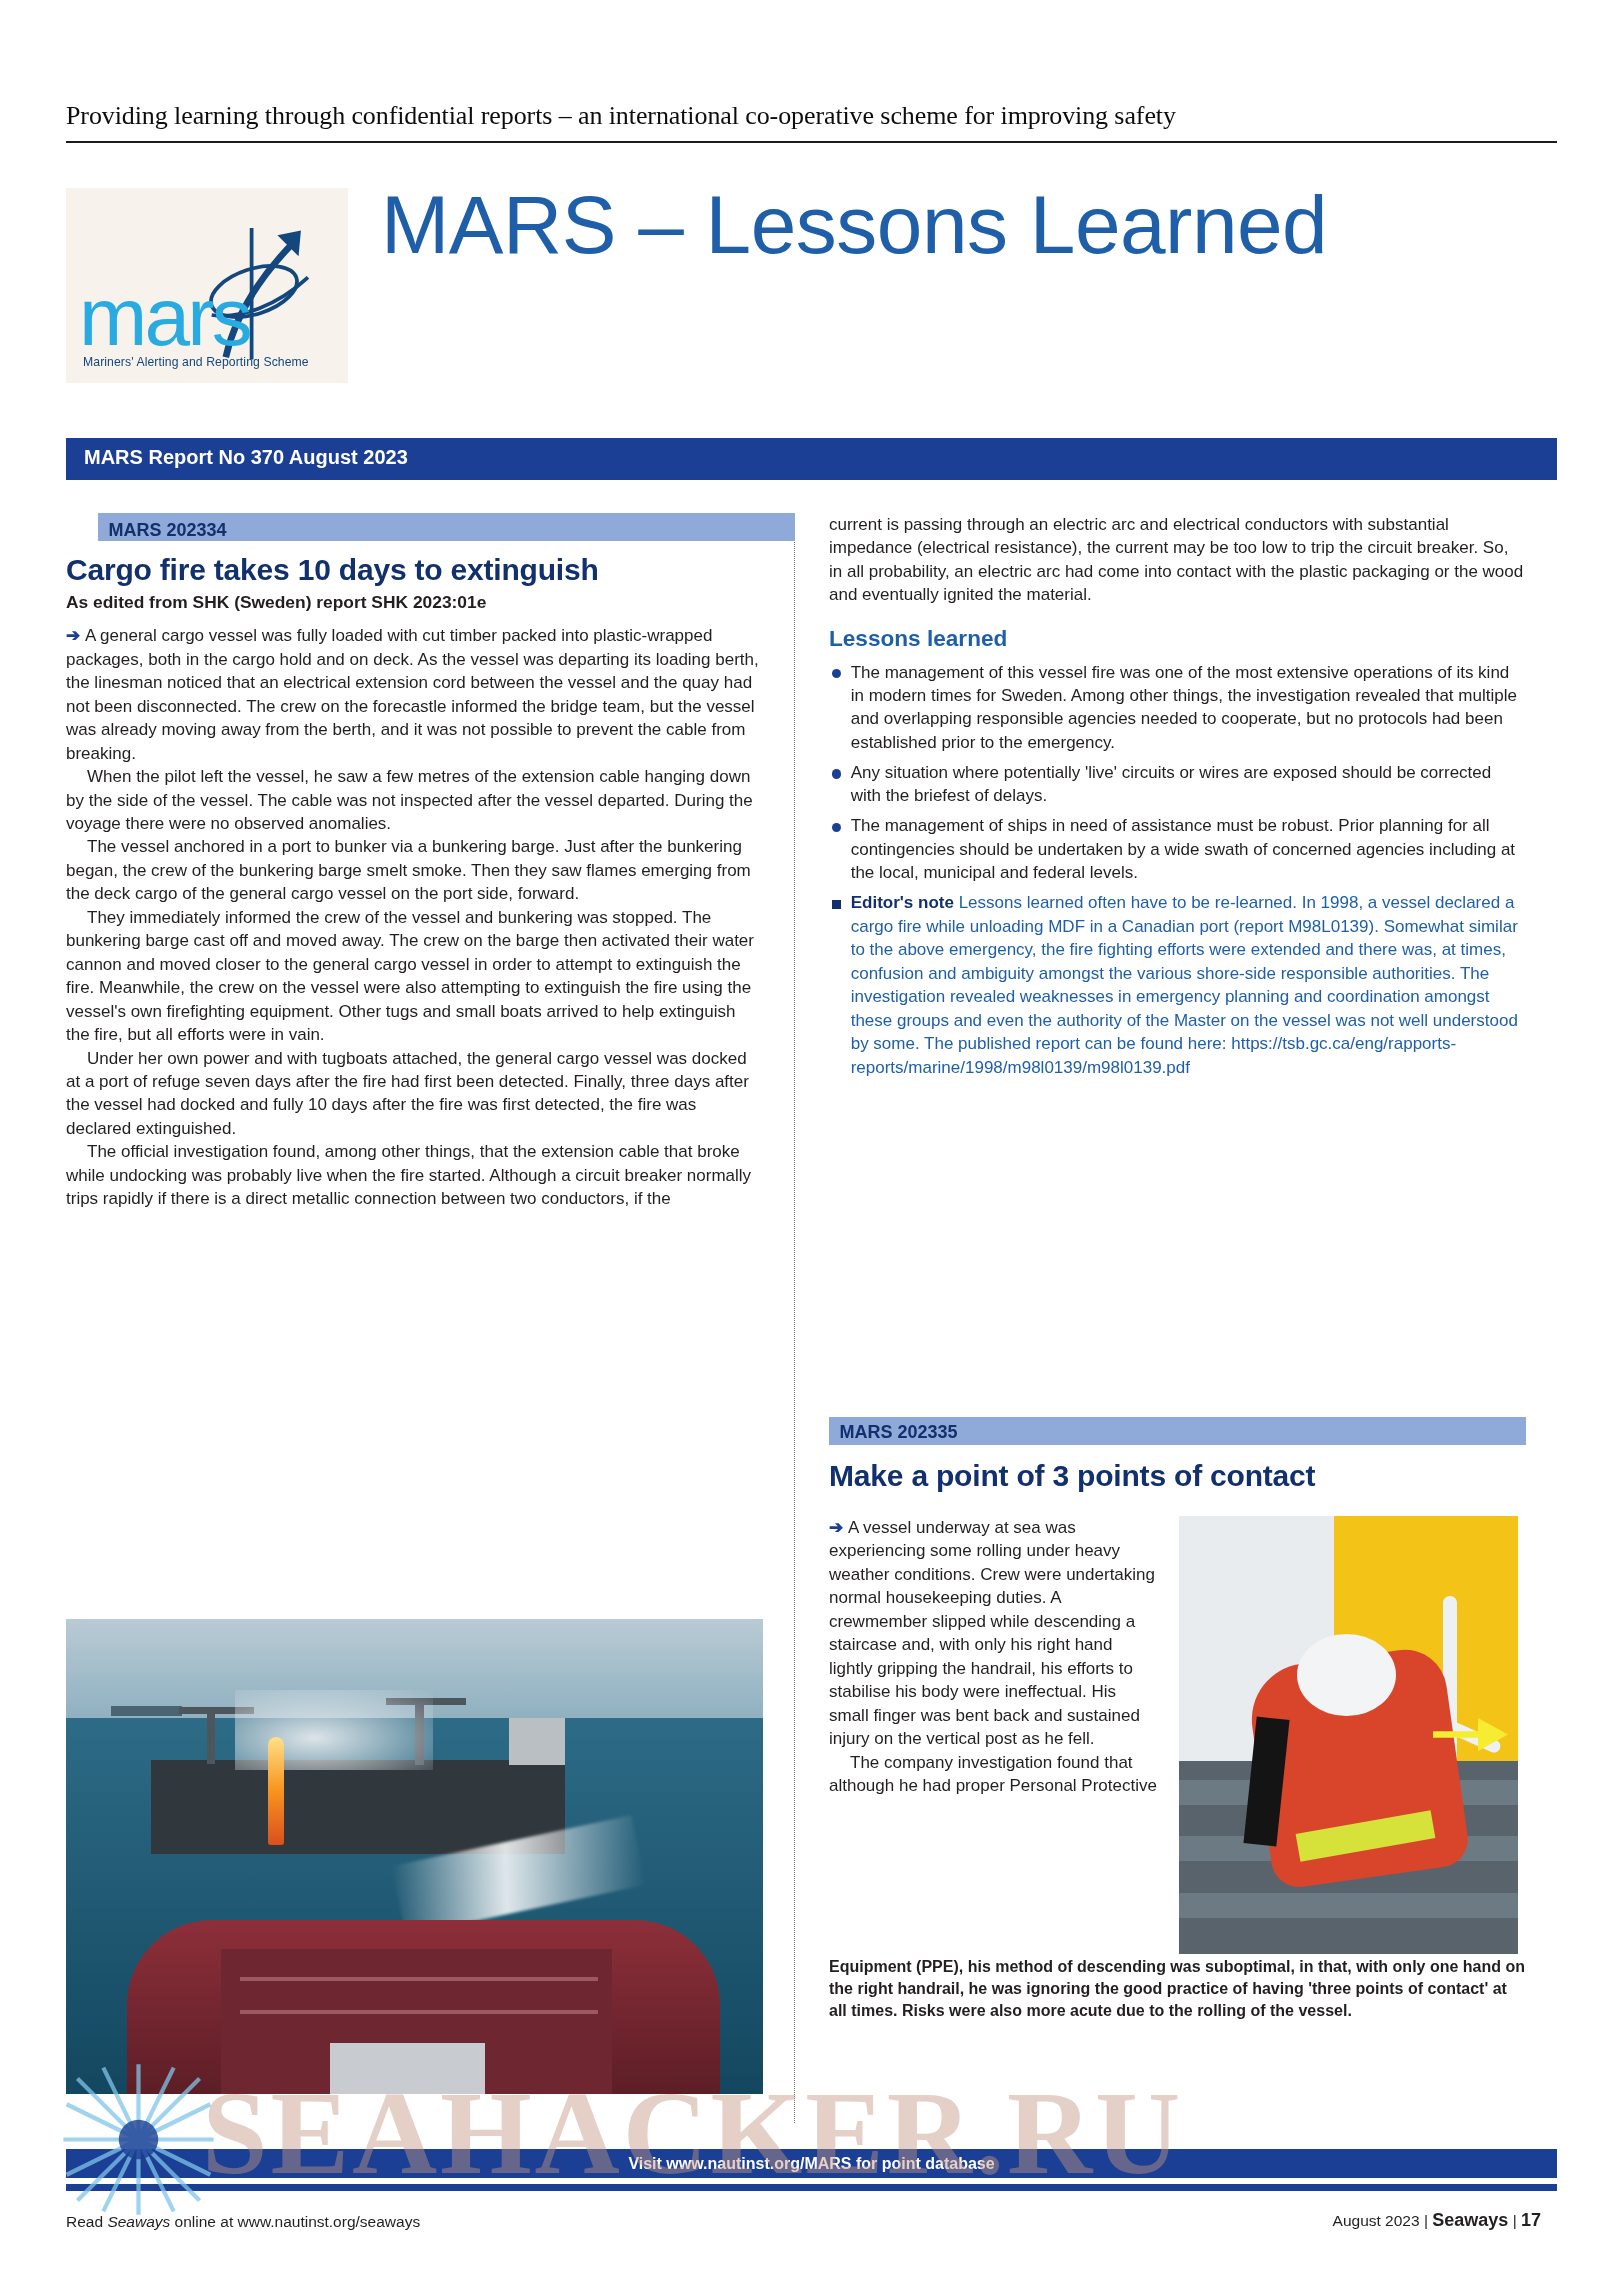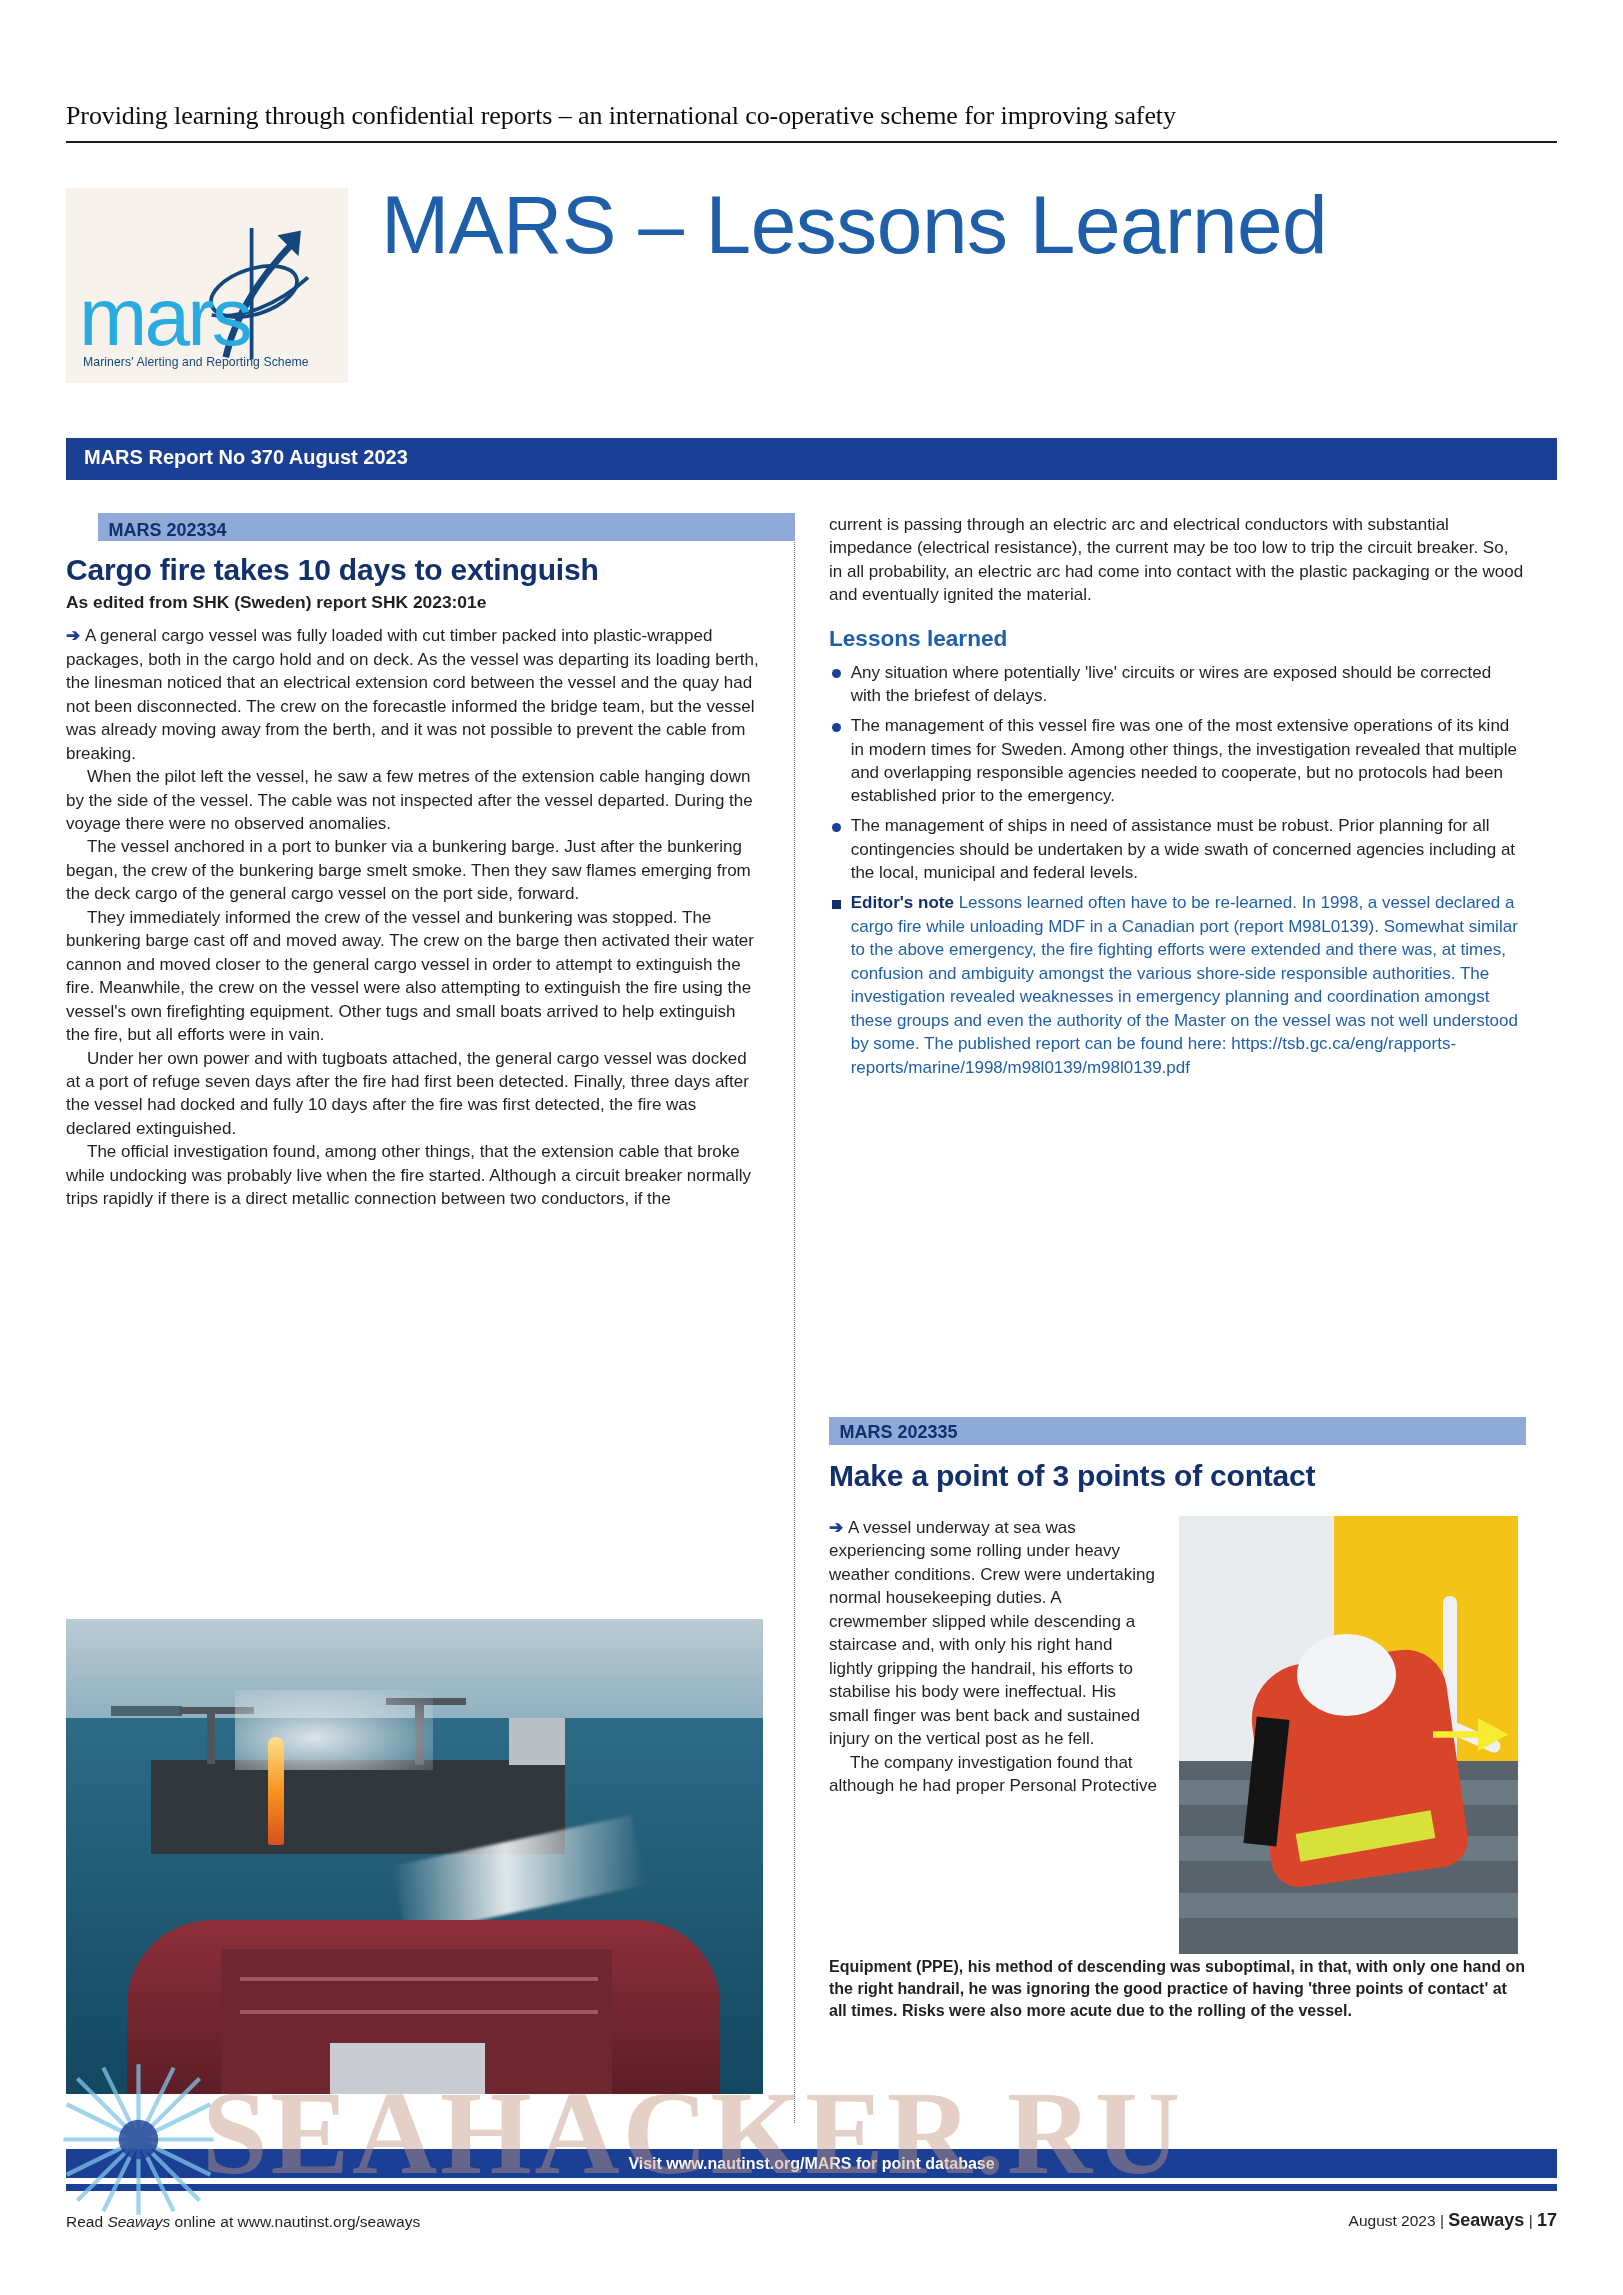--- a/index.html
+++ b/index.html
@@ -404,21 +404,21 @@
   .footer-left {
     position: absolute;
     left: 66px;
     top: 2213px;
     font-size: 15.5px;
     color: #231f20;
   }
   .footer-left i { font-style: italic; }
   .footer-right {
     position: absolute;
-    right: 66px;
+    right: 82px;
     top: 2210px;
     font-size: 15.5px;
     color: #231f20;
     text-align: center;
   }
   .footer-right .sw { font-weight: bold; font-size: 18px; }
   .footer-right .pg { font-weight: bold; font-size: 18px; }
   
   .watermark {
     position: absolute;
@@ -487,22 +487,22 @@
     <p class="body">They immediately informed the crew of the vessel and bunkering was stopped. The bunkering barge cast off and moved away. The crew on the barge then activated their water cannon and moved closer to the general cargo vessel in order to attempt to extinguish the fire. Meanwhile, the crew on the vessel were also attempting to extinguish the fire using the vessel's own firefighting equipment. Other tugs and small boats arrived to help extinguish the fire, but all efforts were in vain.</p>
     <p class="body">Under her own power and with tugboats attached, the general cargo vessel was docked at a port of refuge seven days after the fire had first been detected. Finally, three days after the vessel had docked and fully 10 days after the fire was first detected, the fire was declared extinguished.</p>
     <p class="body">The official investigation found, among other things, that the extension cable that broke while undocking was probably live when the fire started. Although a circuit breaker normally trips rapidly if there is a direct metallic connection between two conductors, if the</p>
   </div>
 
   <div class="col col-right">
     <p class="body">current is passing through an electric arc and electrical conductors with substantial impedance (electrical resistance), the current may be too low to trip the circuit breaker. So, in all probability, an electric arc had come into contact with the plastic packaging or the wood and eventually ignited the material.</p>
 
     <h2 class="lessons">Lessons learned</h2>
     <ul class="bullets">
+      <li>The management of this vessel fire was one of the most extensive operations of its kind in modern times for Sweden. Among other things, the investigation revealed that multiple and overlapping responsible agencies needed to cooperate, but no protocols had been established prior to the emergency.</li>
       <li>Any situation where potentially 'live' circuits or wires are exposed should be corrected with the briefest of delays.</li>
-      <li>The management of this vessel fire was one of the most extensive operations of its kind in modern times for Sweden. Among other things, the investigation revealed that multiple and overlapping responsible agencies needed to cooperate, but no protocols had been established prior to the emergency.</li>
       <li>The management of ships in need of assistance must be robust. Prior planning for all contingencies should be undertaken by a wide swath of concerned agencies including at the local, municipal and federal levels.</li>
     </ul>
     <div class="editor-note"><b>Editor's note</b> <span>Lessons learned often have to be re-learned. In 1998, a vessel declared a cargo fire while unloading MDF in a Canadian port (report M98L0139). Somewhat similar to the above emergency, the fire fighting efforts were extended and there was, at times, confusion and ambiguity amongst the various shore-side responsible authorities. The investigation revealed weaknesses in emergency planning and coordination amongst these groups and even the authority of the Master on the vessel was not well understood by some. The published report can be found here: https://tsb.gc.ca/eng/rapports-reports/marine/1998/m98l0139/m98l0139.pdf</span></div>
   </div>
 
   <div class="sec-bar2">
     <span>MARS 202335</span>
   </div>
   <h1 class="headline2">Make a point of 3 points of contact</h1>
 

